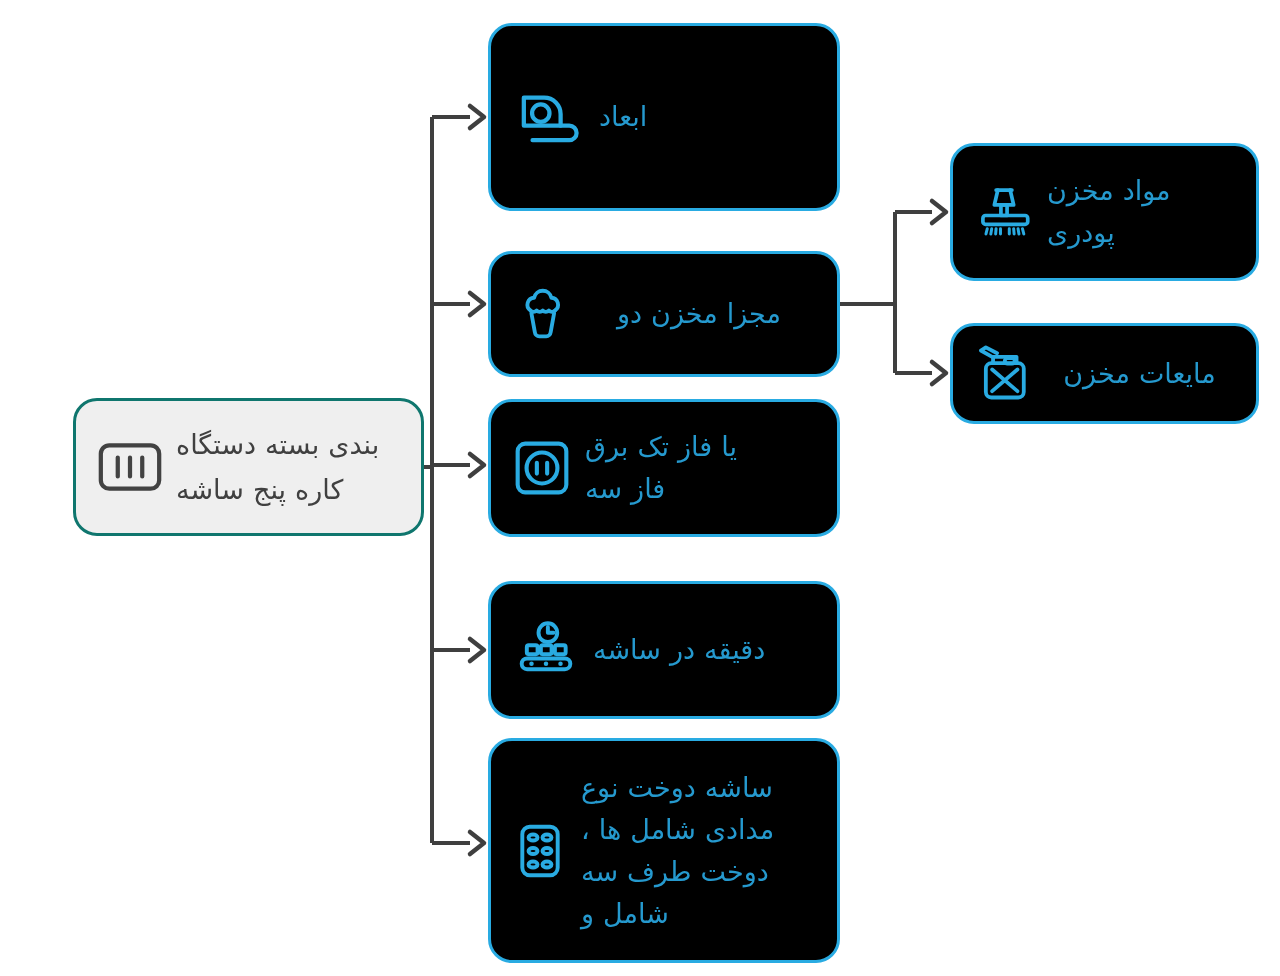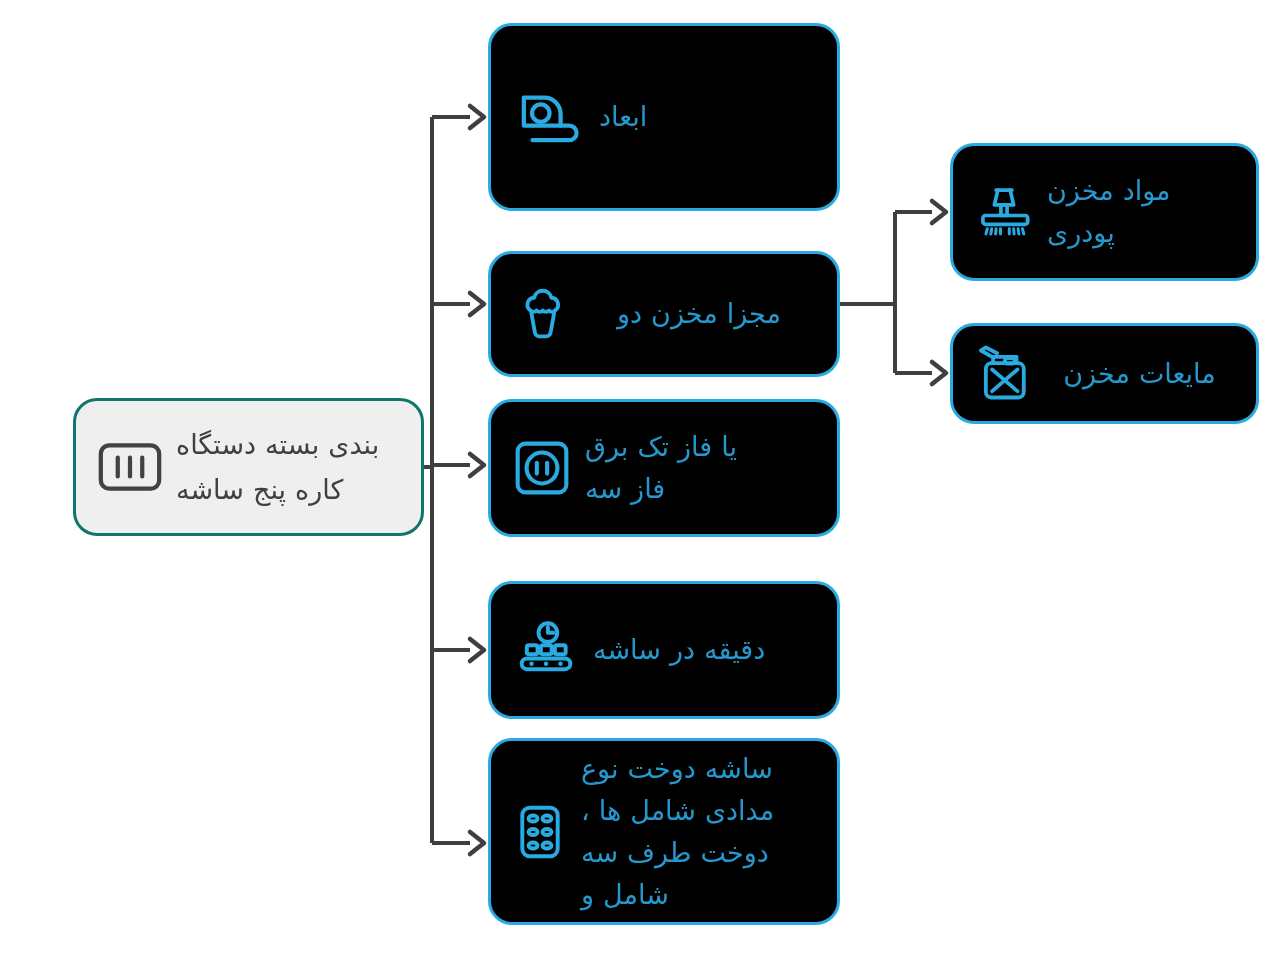--- a/index.html
+++ b/index.html
@@ -148,21 +148,21 @@
     </span>
     <div class="ntext">
         <div class="line">
           <span class="w">ساشه</span>
           <span class="w">در</span>
           <span class="w">دقیقه</span>
         </div>
       </div>
   </div>
 
-  <div class="node blue" style="left:488px;top:738px;width:352px;height:187px;">
+  <div class="node blue" style="left:488px;top:738px;width:352px;height:225px;">
     <span class="nicon">
       <svg width="54" height="60" viewBox="0 0 58 62" fill="none" stroke="#29ABE2" stroke-width="4.2" stroke-linecap="round" stroke-linejoin="round">
         <rect x="10" y="5" width="38" height="52" rx="8"></rect>
         <ellipse cx="21.5" cy="16.5" rx="4.8" ry="3.3"></ellipse>
         <ellipse cx="36.5" cy="16.5" rx="4.8" ry="3.3"></ellipse>
         <ellipse cx="21.5" cy="31" rx="4.8" ry="3.3"></ellipse>
         <ellipse cx="36.5" cy="31" rx="4.8" ry="3.3"></ellipse>
         <ellipse cx="21.5" cy="45.5" rx="4.8" ry="3.3"></ellipse>
         <ellipse cx="36.5" cy="45.5" rx="4.8" ry="3.3"></ellipse>
       </svg>

